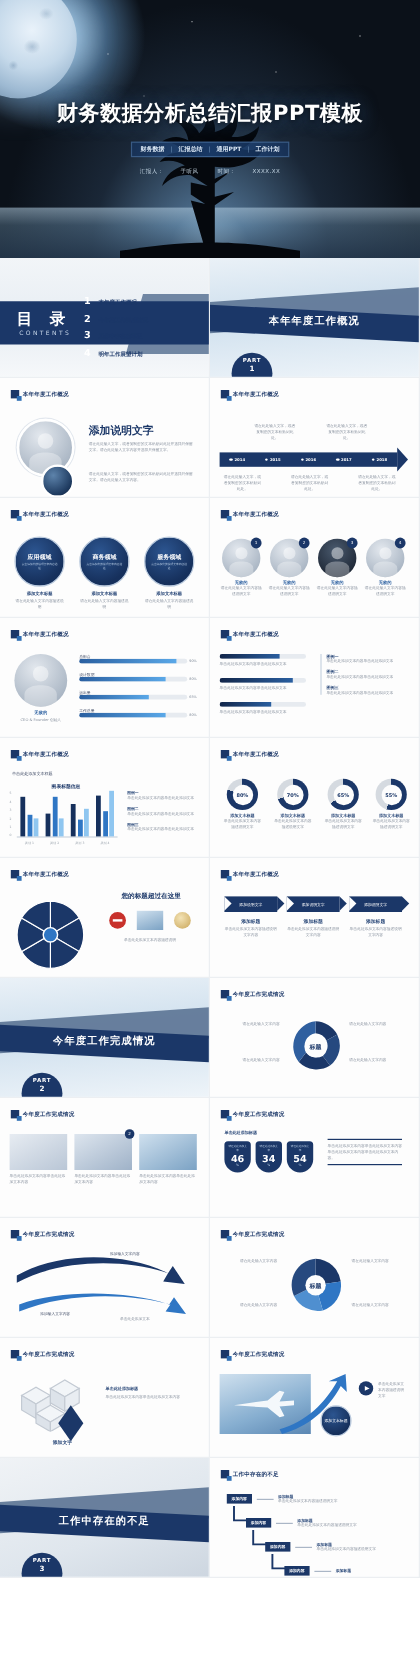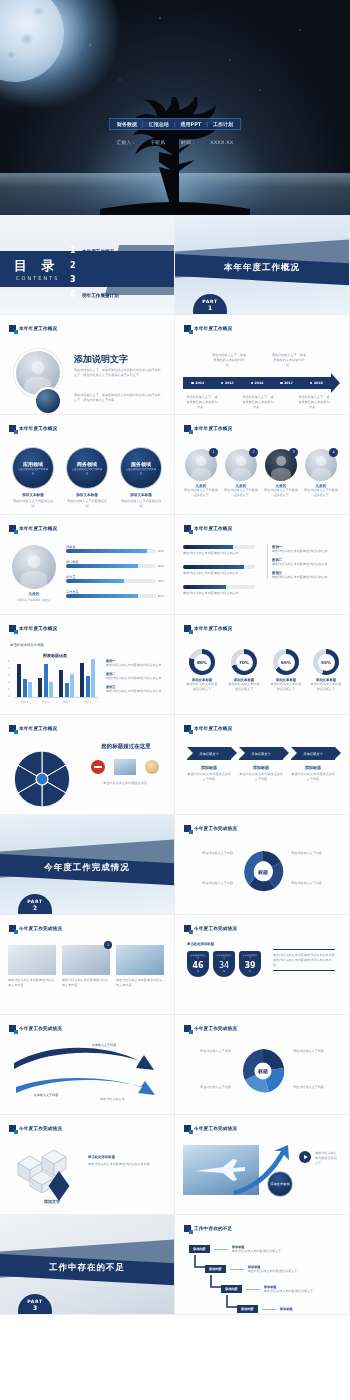--- a/index.html
+++ b/index.html
@@ -149,20 +149,21 @@
 <div class="page">
 
   <div class="cover">
     <div class="stars"></div>
     <div class="moon"></div>
     <div class="horizon"></div>
     <svg class="tree" width="150" height="118" viewBox="0 0 150 118">
       <path fill="#05080d" d="M73 118h6V74l16-11-16 4V56l13-10-13 6V42c22 3 38-6 42-18-6 4-14 5-20 3 9-4 14-11 15-19-7 7-15 10-23 9 5-6 6-13 3-19-3 8-9 13-17 15 1-7-2-13-8-16 2 7 0 13-5 17-4-8-12-12-21-11 7 4 11 10 12 17-7-4-15-4-22 1 8 0 14 3 18 9-8-1-15 2-20 8 8-2 15-1 21 3-9 2-16 8-19 17 7-7 15-10 24-9l14 9-14-3v10l12 8-12-3z"></path>
       <path fill="#05080d" d="M0 112c26-4 46-7 75-7s49 3 75 7v6H0z"></path>
     </svg>
+    <div class="cover-title">财务数据分析总结汇报PPT模板</div>
     <div class="cover-tags">
       <span>财务数据</span>
         <i>|</i>
       <span>汇报总结</span>
         <i>|</i>
       <span>通用PPT</span>
         <i>|</i>
       <span>工作计划</span>
     </div>
     <div class="cover-meta">
@@ -615,26 +616,26 @@
         <span class="txt">今年度工作完成情况</span>
       </div>
       <div class="subttl" style="position:absolute;left:12px;top:27px;font-size:3.4px;">单击此处添加标题</div>
       <div class="shield" style="position:absolute;left:12px;top:36px;">
         <span style="font-size:2.2px;color:#b9cde4;width:17px;text-align:center;line-height:1.35;">请在此处添加文字</span>
         <span style="font-size:8px;color:#fff;font-weight:bold;">46</span>
         <span style="font-size:2.6px;color:#b9cde4;">%</span>
       </div>
       <div class="shield" style="position:absolute;left:38px;top:36px;">
         <span style="font-size:2.2px;color:#b9cde4;width:17px;text-align:center;line-height:1.35;">请在此处添加文字</span>
-        <span style="font-size:8px;color:#fff;font-weight:normal;text-align:center;">34</span>
+        <span style="font-size:8px;color:#fff;font-weight:bold;text-align:center;">34</span>
         <span style="font-size:2.6px;color:#b9cde4;">%</span>
       </div>
       <div class="shield" style="position:absolute;left:64px;top:36px;">
         <span style="font-size:2.2px;color:#b9cde4;width:17px;text-align:center;line-height:1.35;">请在此处添加文字</span>
-        <span style="font-size:8px;color:#fff;font-weight:bold;">39</span>
+        <span style="font-size:8px;color:#fff;font-weight:bold;">54</span>
         <span style="font-size:2.6px;color:#b9cde4;">%</span>
       </div>
       <div class="body-txt" style="position:absolute;left:98px;top:34px;width:62px;border-top:1px solid #1b3768;border-bottom:1px solid #1b3768;padding:3px 0;">单击此处添加文本内容单击此处添加文本内容单击此处添加文本内容单击此处添加文本内容。</div>
     </div>
 
     <div class="slide">
       <div class="shead">
         <span class="mark"></span>
         <span class="txt">今年度工作完成情况</span>
       </div>

